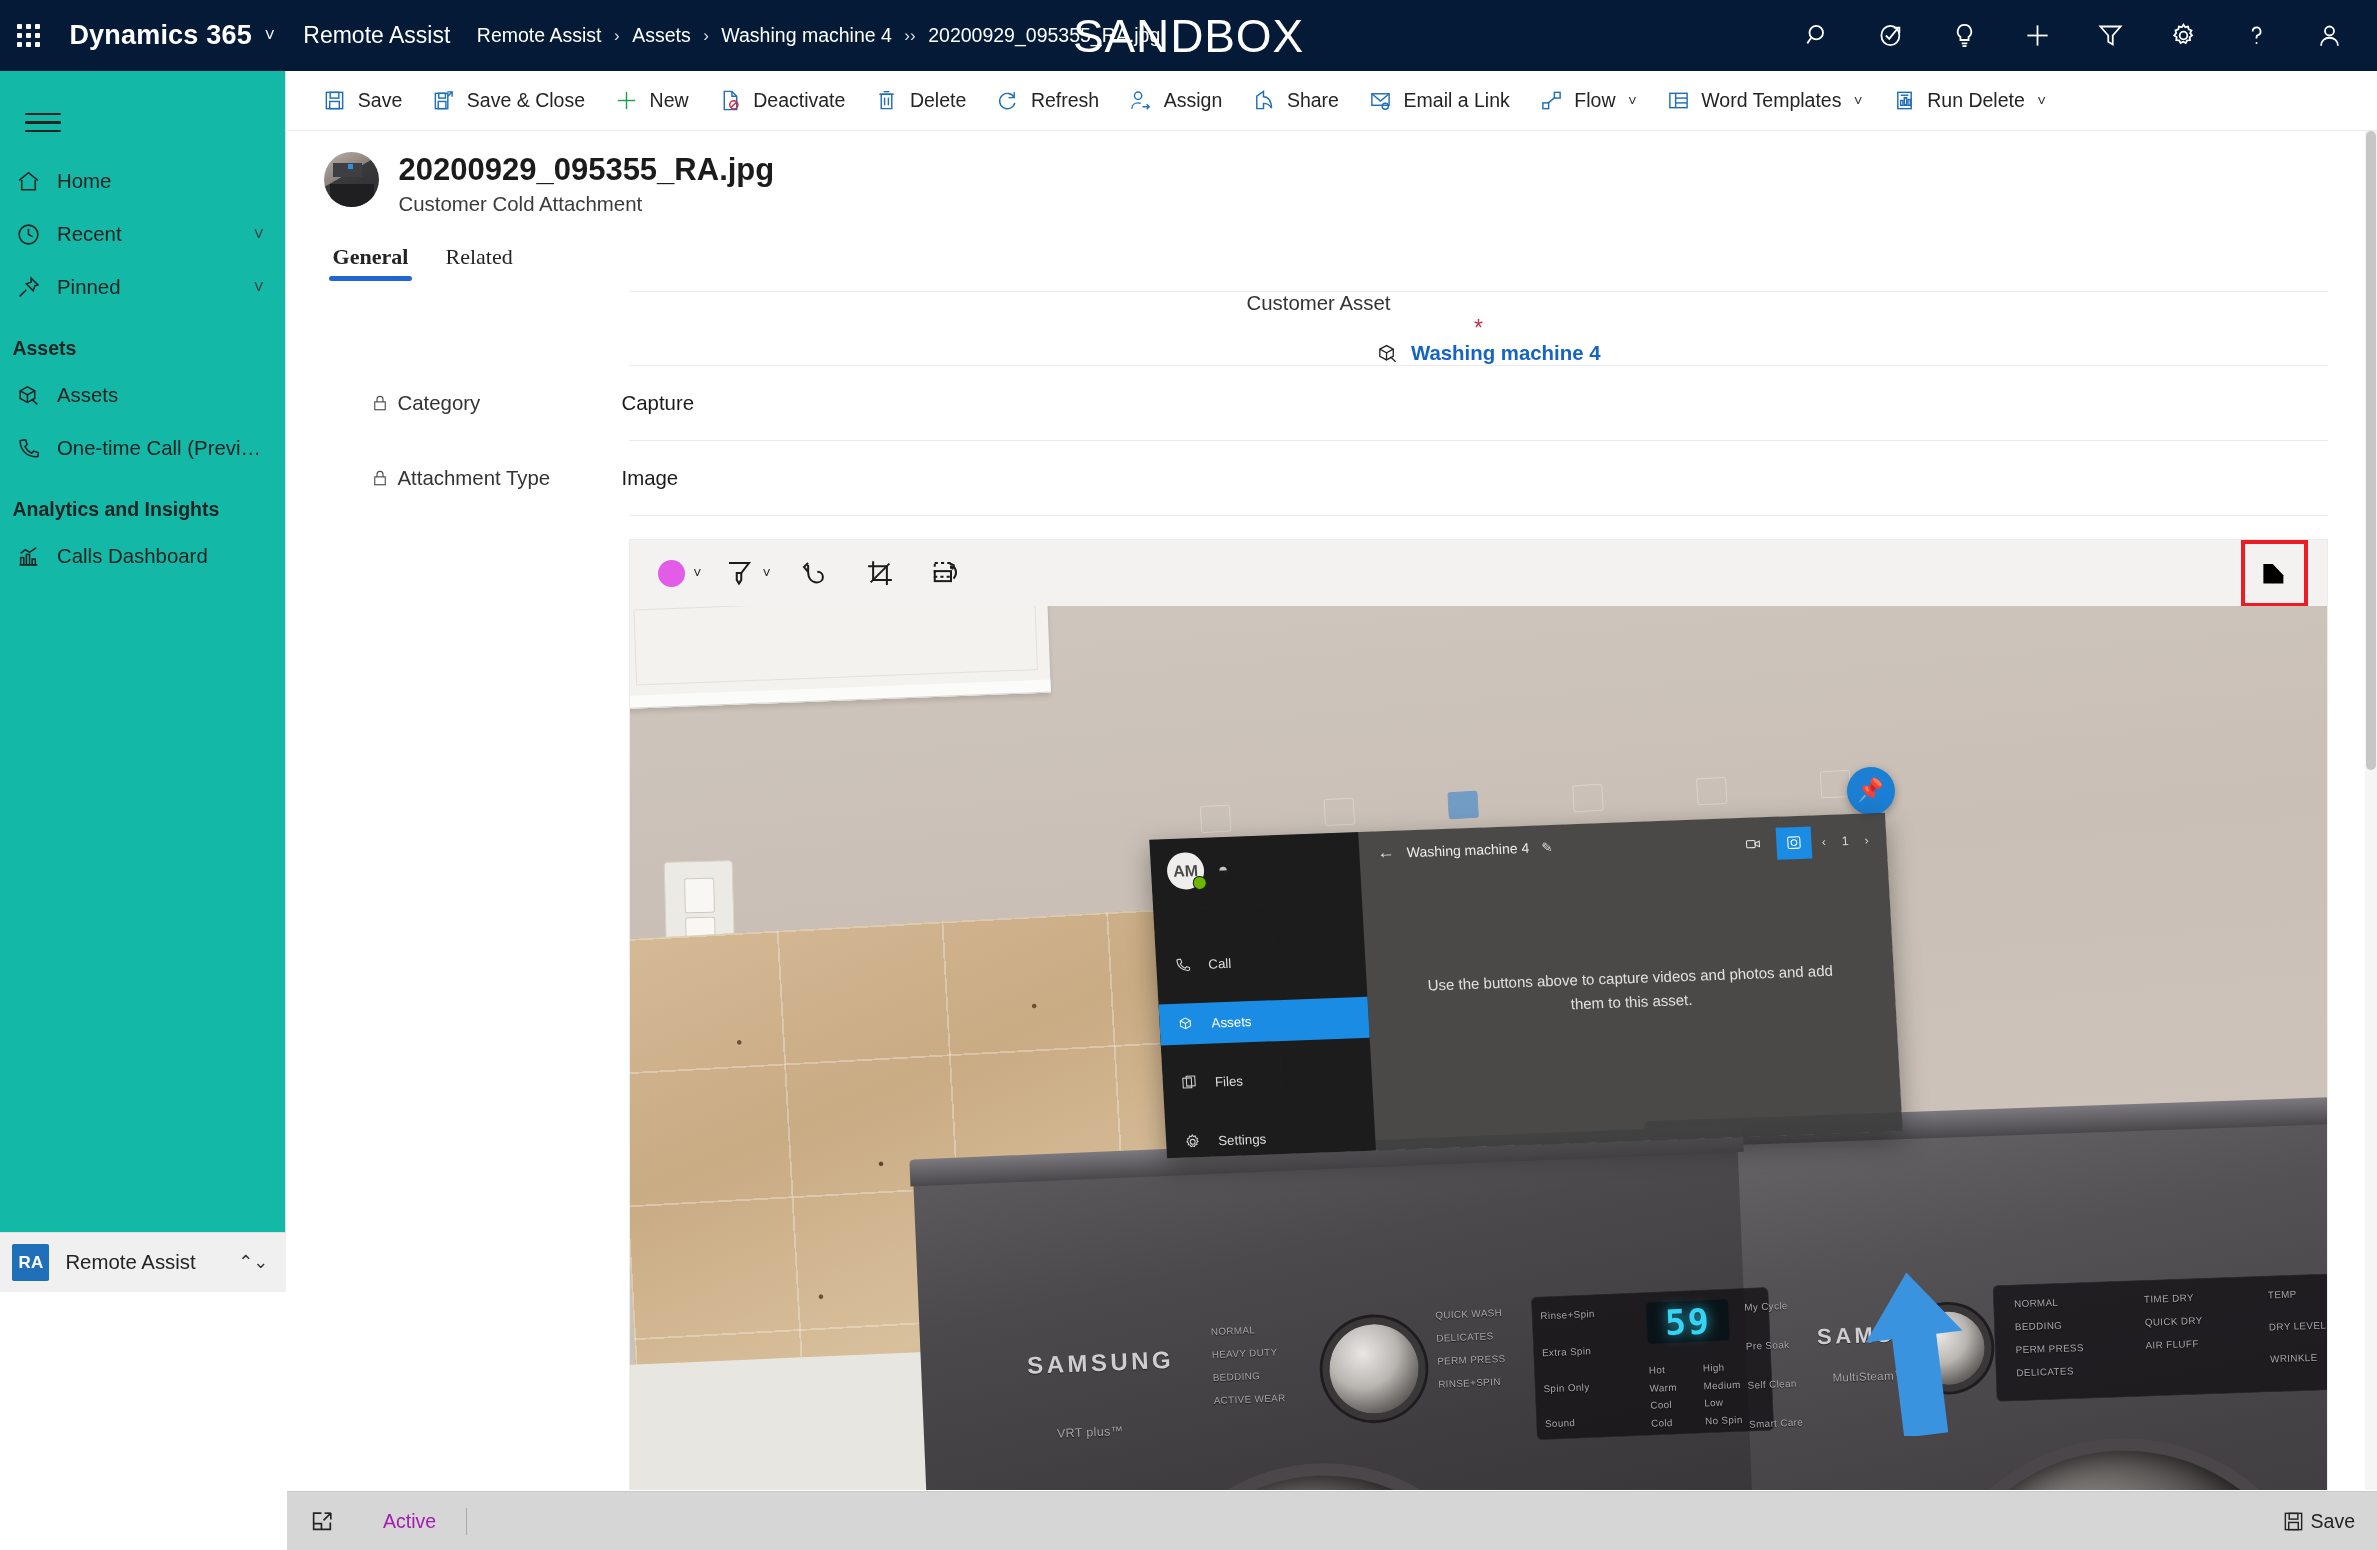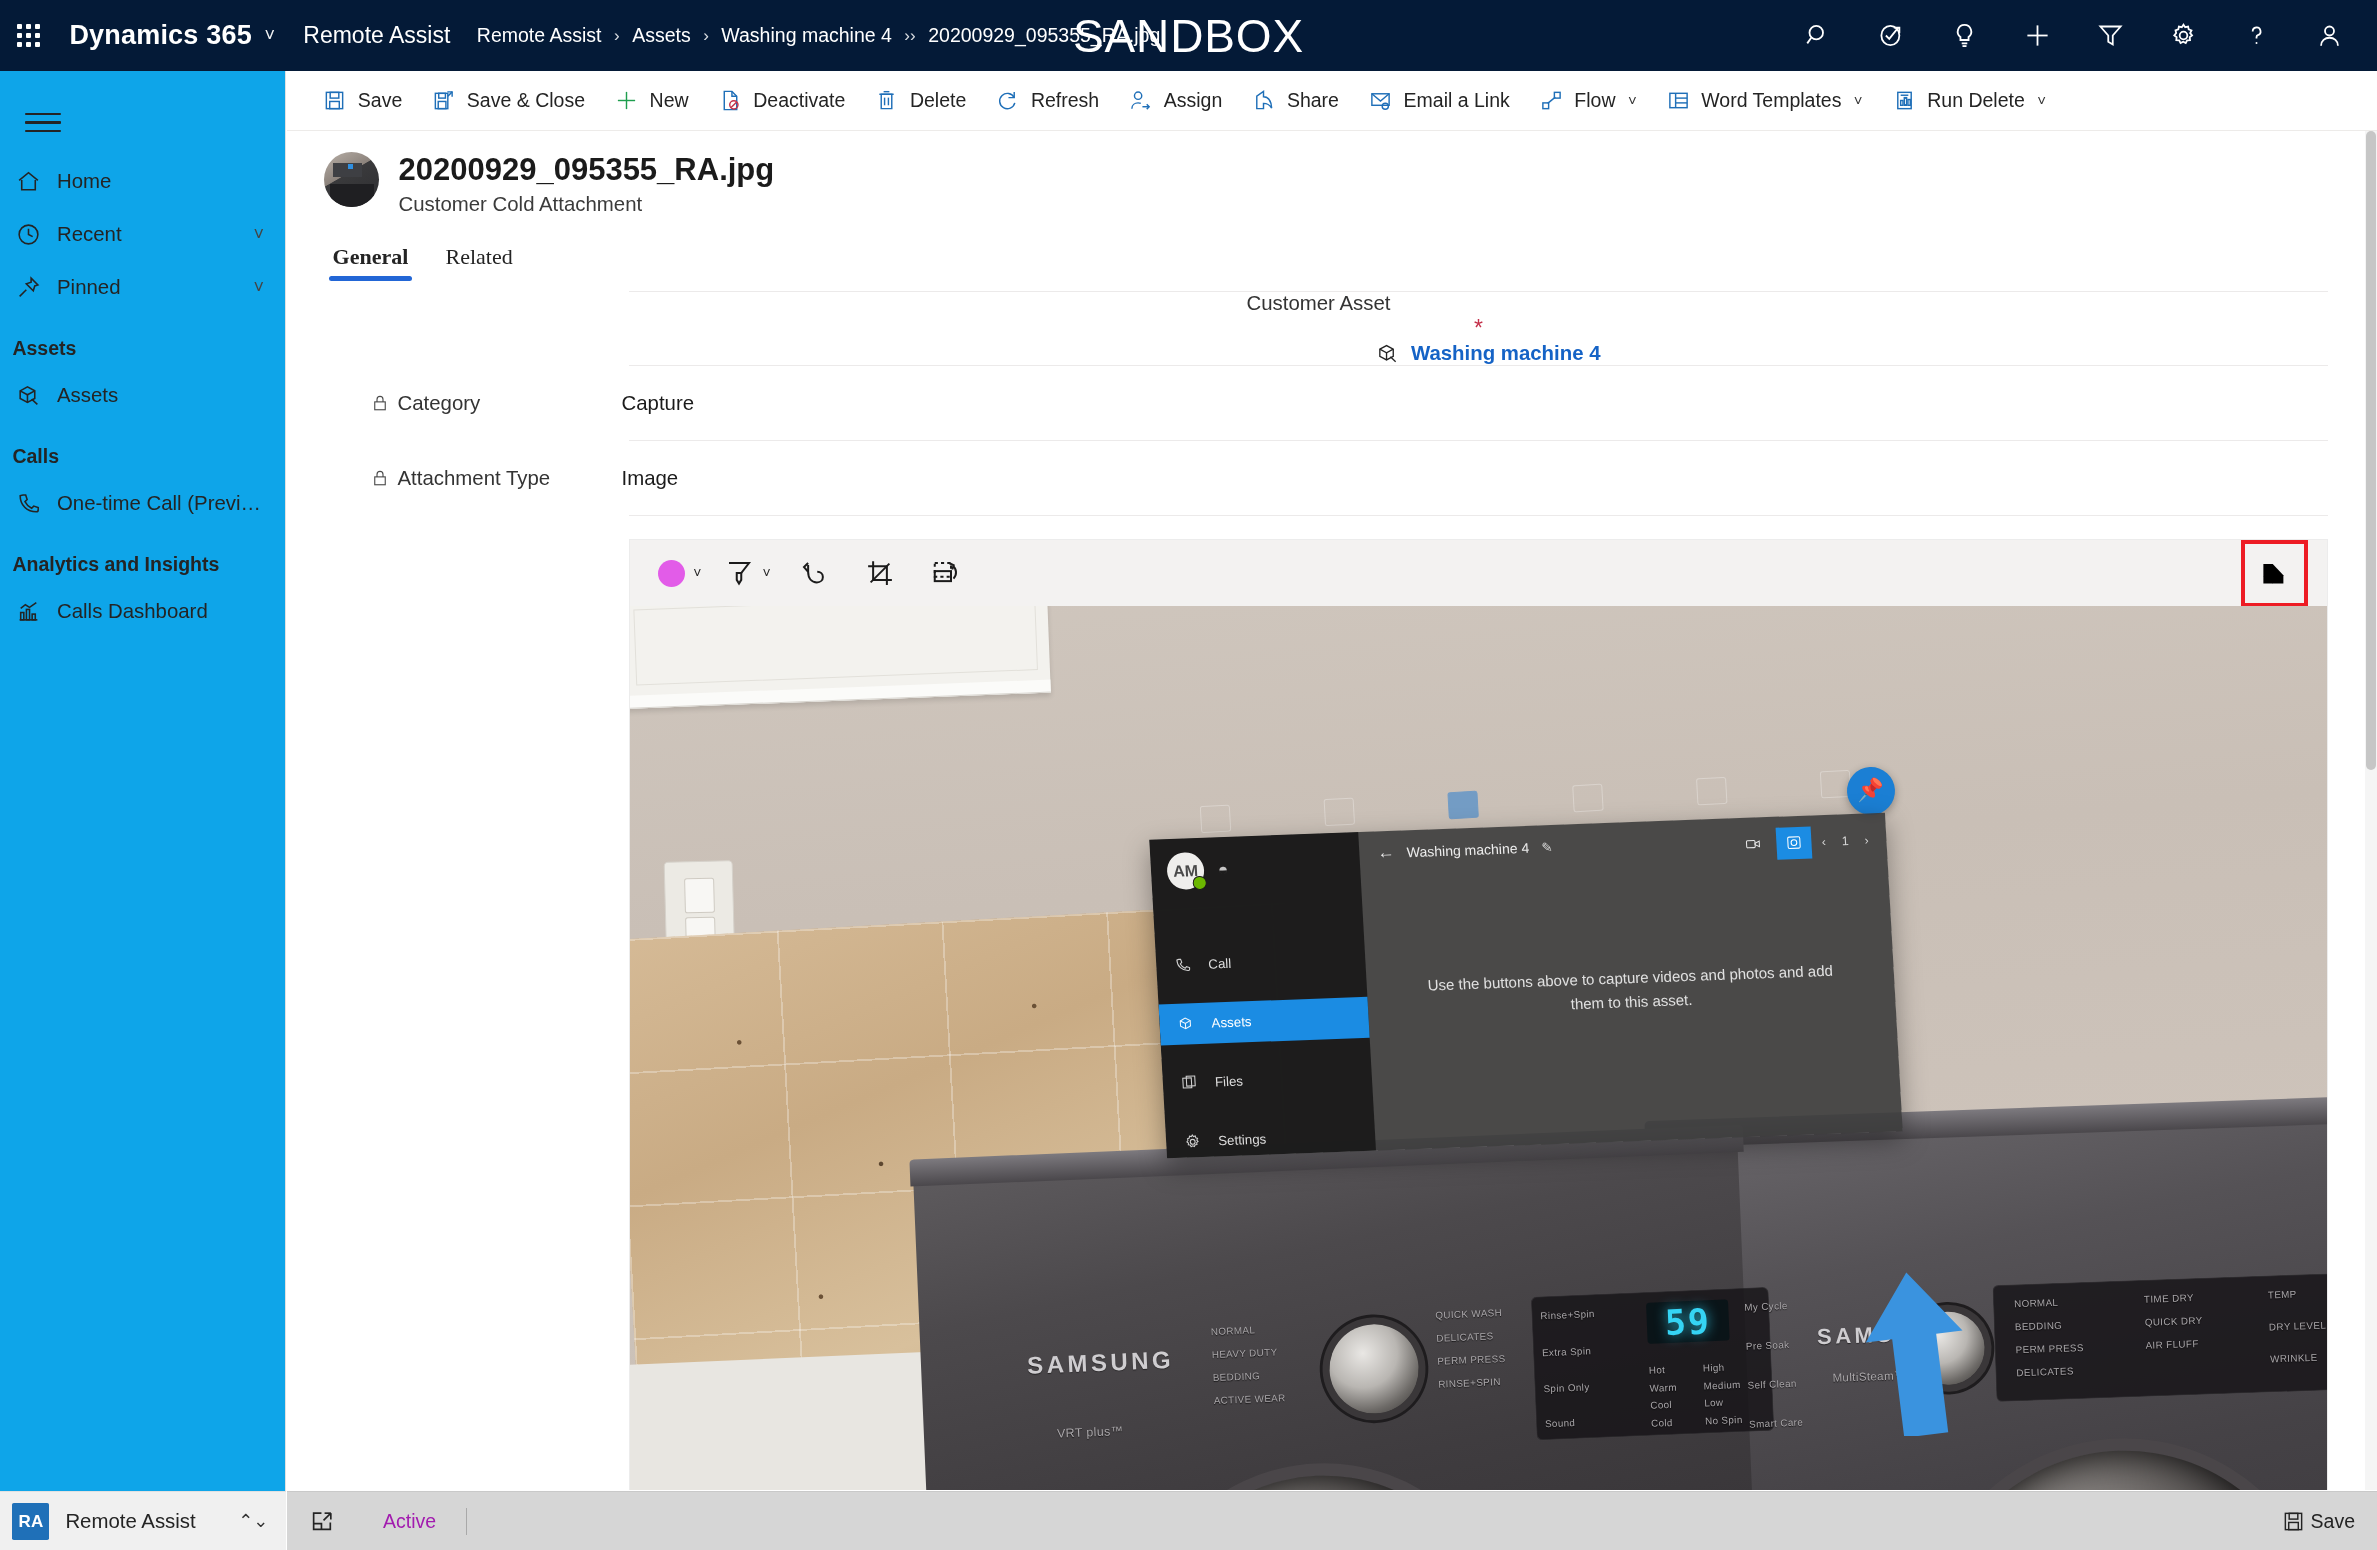--- a/index.html
+++ b/index.html
@@ -43,22 +43,22 @@
     display: flex; align-items: center; gap: 0;
   }
   .hdr-icons .hi {
     width: 73px; height: 71px; display: flex; align-items: center; justify-content: center;
     cursor: pointer;
   }
   .hdr-icons svg { stroke: #fff; fill: none; stroke-width: 1.6; }
 
   
   .sidebar {
-    position: absolute; left: 0; top: 71px; width: 286px; height: 1480px;
-    background: #0ea5e9; border-right: 0.9px solid #e1e1e1;
+    position: absolute; left: 0; top: 71px; width: 286px; height: 1221px;
+    background: #14b8a6; border-right: 0.9px solid #e1e1e1;
   }
   .hamburger {
     width: 64px; height: 64px; margin: 19.5px 0 0 10.6px;
     display: flex; flex-direction: column; justify-content: center; gap: 6.2px;
     padding: 0 14px; cursor: pointer;
   }
   .hamburger span { display: block; height: 2.2px; background: #242424; border-radius: 0.9px; }
   .nav-item {
     height: 53px; display: flex; align-items: center; padding: 0 21px 0 16px;
     cursor: pointer; font-size: 20.4px; color: #242424;
@@ -474,21 +474,20 @@
         <svg width="25" height="25" viewBox="0 0 24 24">
             <path d="M4 7.5l7-3.8 7 3.8v7.4l-7 3.8-7-3.8z"></path>
             <polyline points="4,7.5 11,11.3 18,7.5"></polyline>
             <line x1="11" y1="11.3" x2="11" y2="18.9"></line>
             <line x1="15" y1="15.5" x2="20.5" y2="20.5"></line>
           </svg>
       </span>
       <span class="nav-lbl">Assets</span>
     </div>
 
-    <div class="nav-group">Calls</div>
     <div class="nav-item">
       <span class="nav-ico">
         <svg width="25" height="25" viewBox="0 0 24 24">
             <path d="M4 4.5c0 9 6.5 15.5 15.5 15.5 1 0 1.8-.8 1.8-1.8v-2.3l-4.3-1.4-2 2.1c-2.8-1.4-5-3.6-6.4-6.4l2.1-2L9.3 3.8H6.8C5.8 3.8 4 4.5 4 4.5z"></path>
           </svg>
       </span>
       <span class="nav-lbl">One-time Call (Previe...</span>
     </div>
 
     <div class="nav-group">Analytics and Insights</div>

